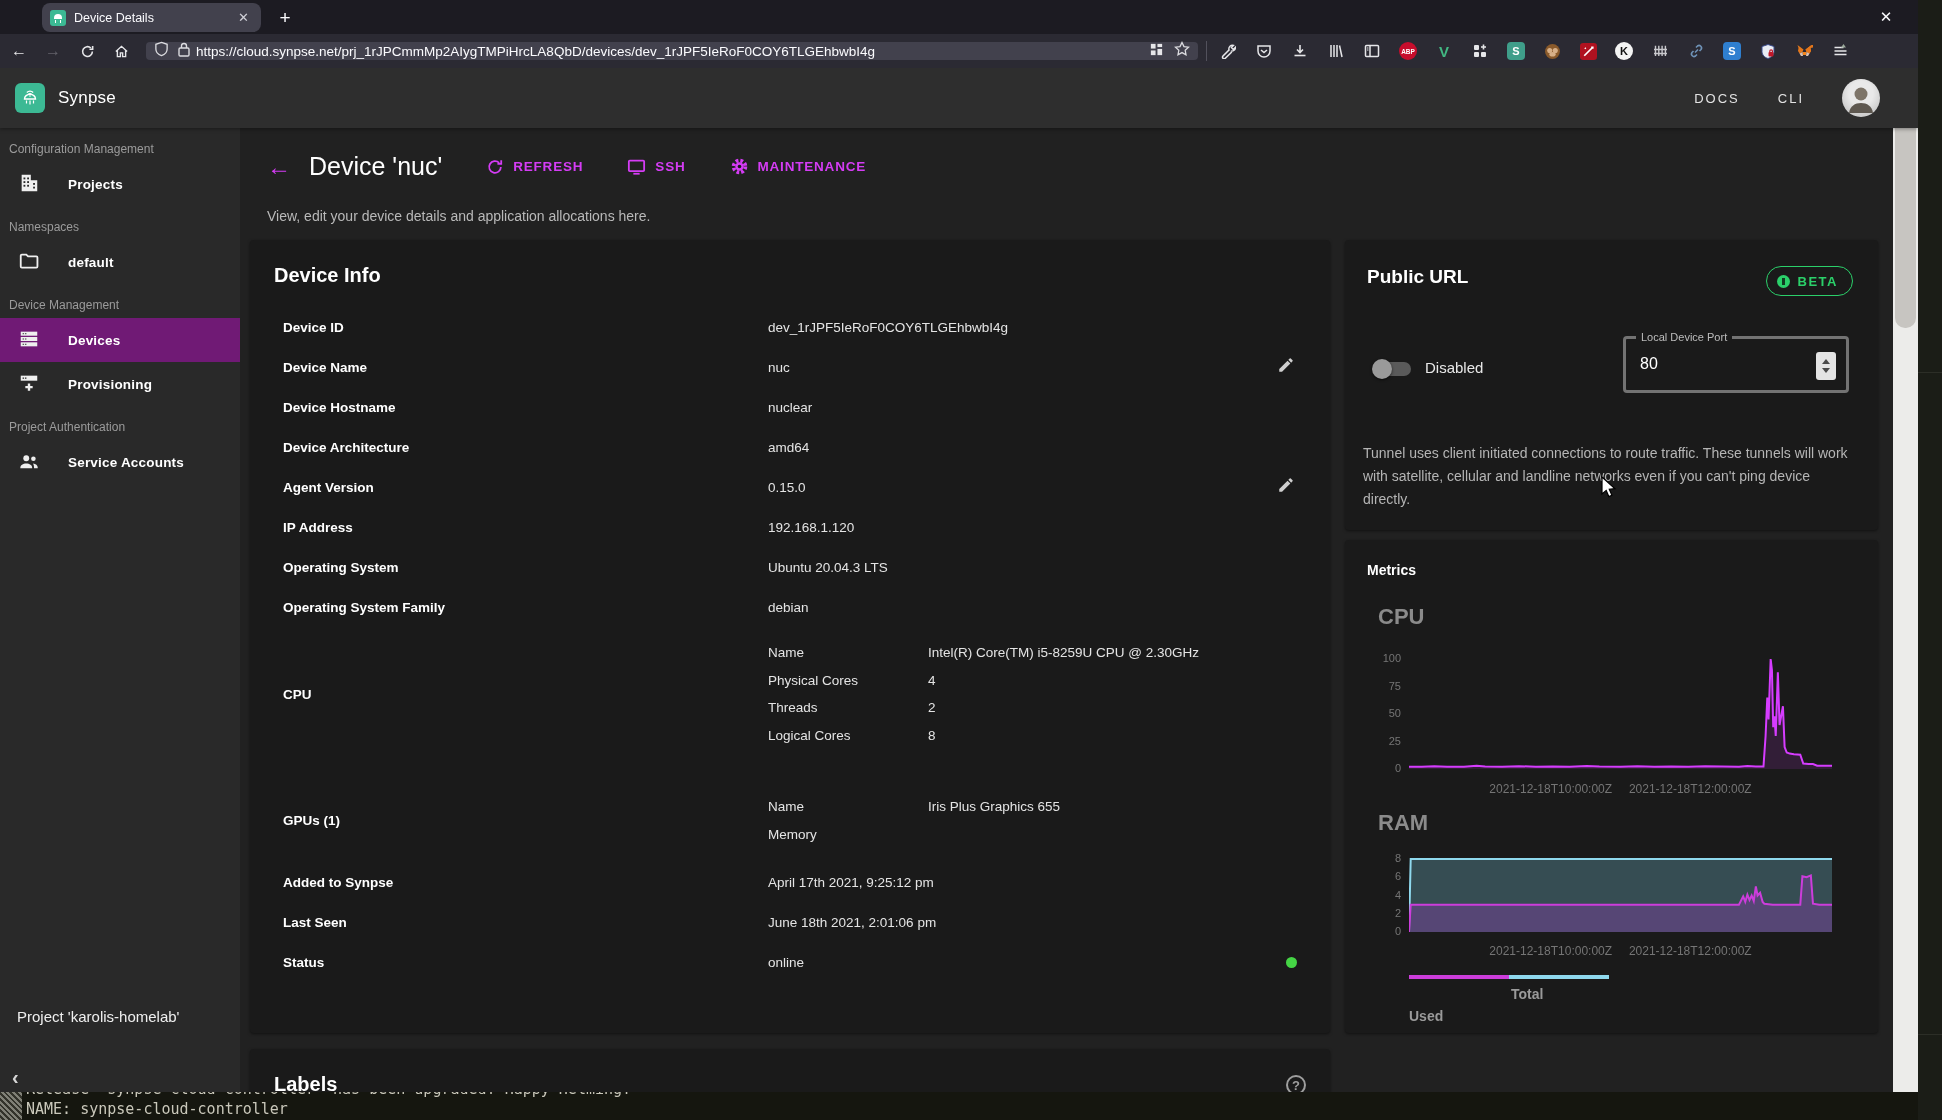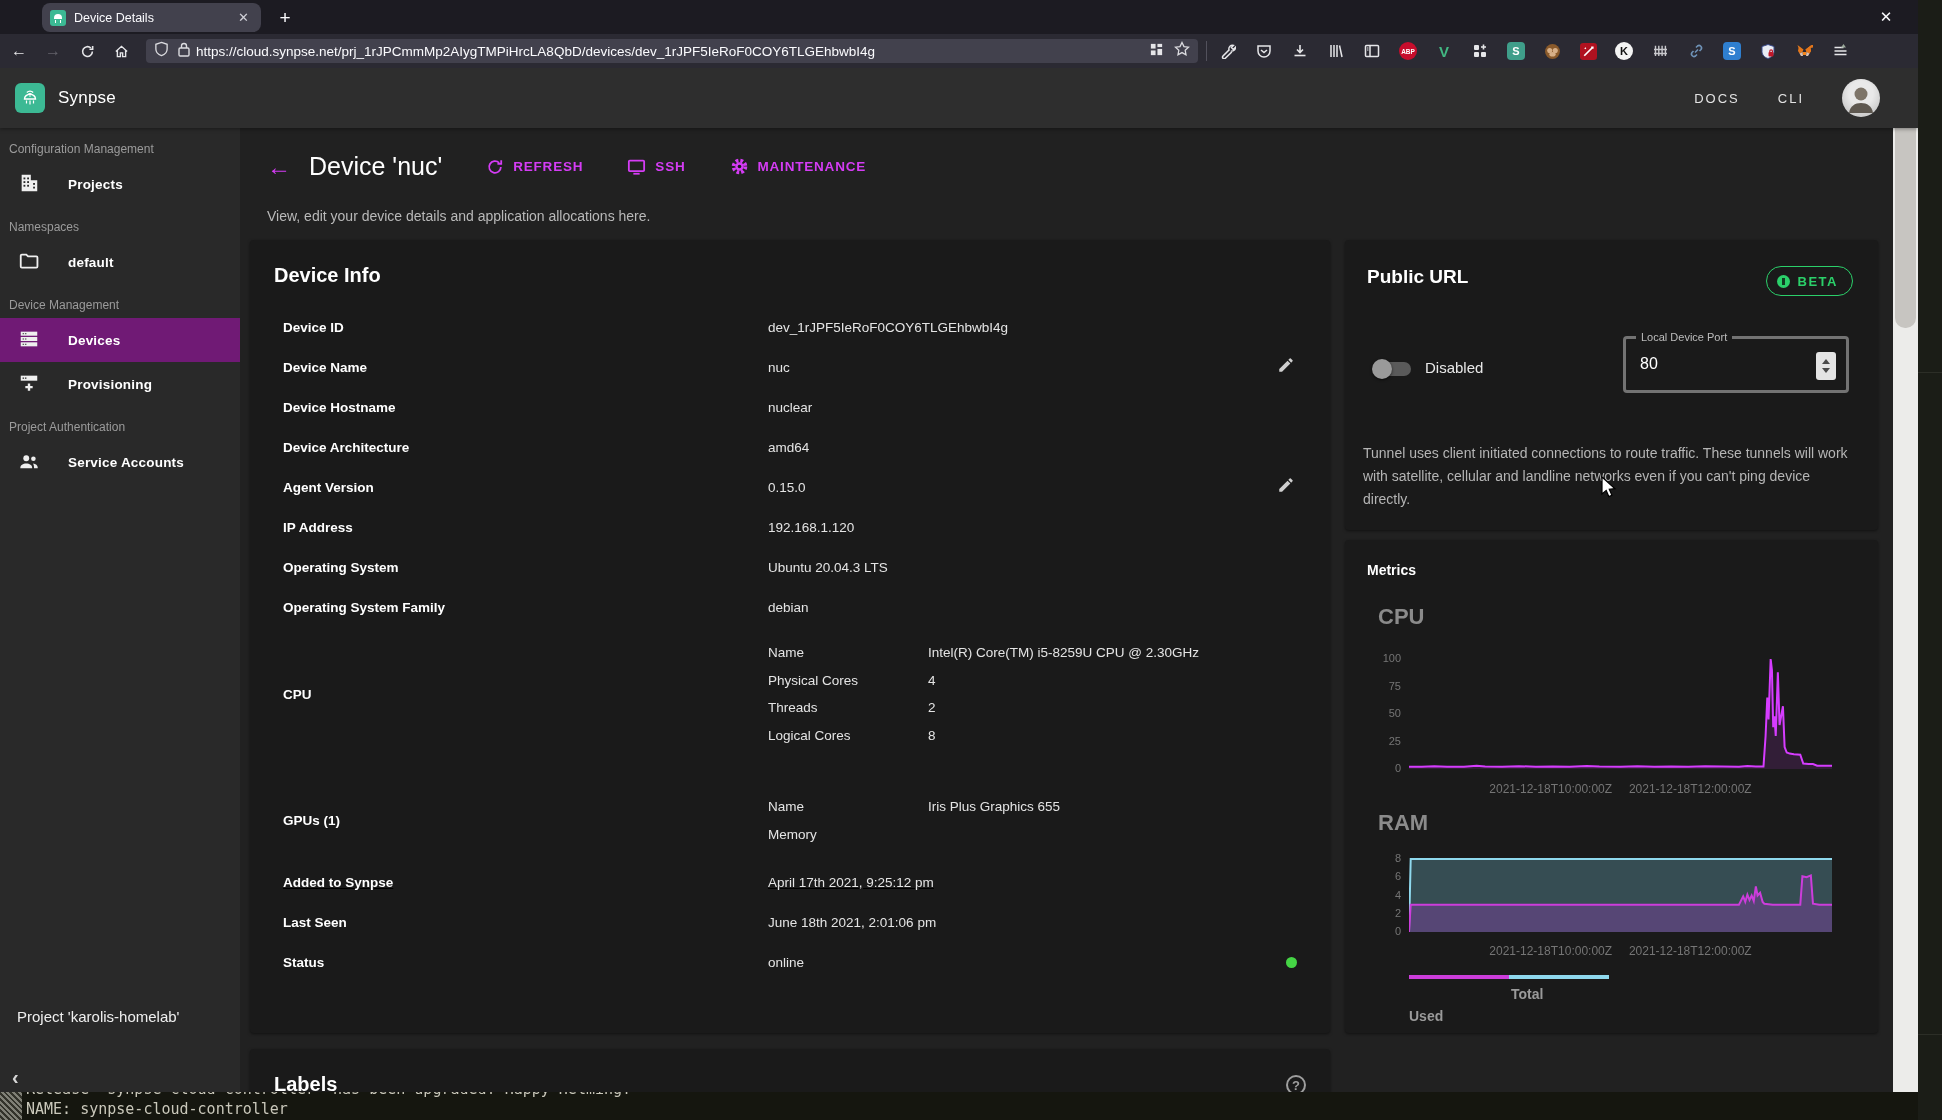--- a/index.html
+++ b/index.html
@@ -33,21 +33,21 @@
   .newtab { position:absolute; left:272px; top:5px; color:#fbfbfe; font-size:19px; width:26px; height:26px;
     text-align:center; line-height:25px; border-radius:4px; }
   .win-close { position:absolute; left:1872px; top:4px; color:#fbfbfe; font-size:15px; width:28px;
     height:26px; text-align:center; line-height:26px; }
 
   .toolbar { position:absolute; left:0; top:34px; width:100%; height:34px; background:#2b2a33;
     display:flex; align-items:center; }
   .navbtn { width:30px; height:26px; display:flex; align-items:center; justify-content:center;
     color:#e6e6e9; font-size:16px; margin-left:4px; border-radius:4px; flex:none; }
   .navbtn.dim { color:#63626b; }
-  .urlfield { position:relative; margin-left:10px; width:1052px; height:24px; background:#42414d;
+  .urlfield { position:relative; margin-left:10px; width:1052px; height:18px; background:#42414d;
     border-radius:4px; display:flex; align-items:center; padding:0 8px; flex:none; }
   .urlfield .url-text { color:#fbfbfe; font-size:13.5px; white-space:nowrap; overflow:hidden; flex:1; margin-left:6px; }
   .ticon { width:30px; height:26px; display:flex; align-items:center; justify-content:center;
     flex:none; border-radius:4px; margin-left:6px; }
   .ticon svg { display:block; }
   .badge { width:18px; height:18px; border-radius:4px; display:flex; align-items:center;
     justify-content:center; font-weight:bold; }
   .vsep { width:1px; height:20px; background:#52515c; margin-left:8px; flex:none; }
 
   
@@ -505,21 +505,21 @@
                   <div class="di-subrow">
                     <span class="di-subkey">Name</span>
                     <span class="di-subval">Iris Plus Graphics 655</span>
                   </div>
                   <div class="di-subrow">
                     <span class="di-subkey">Memory</span>
                     <span class="di-subval"></span>
                   </div>
                 </div>
               </div>
-              <div class="di-row" style="margin-top: 14px; text-decoration: underline;">
+              <div class="di-row" style="margin-top: 14px;">
                 <span class="di-label">Added to Synpse</span>
                 <span class="di-value">April 17th 2021, 9:25:12 pm</span>
               </div>
               <div class="di-row">
                 <span class="di-label">Last Seen</span>
                 <span class="di-value">June 18th 2021, 2:01:06 pm</span>
               </div>
               <div class="di-row">
                 <span class="di-label">Status</span>
                 <span class="di-value">online</span>

